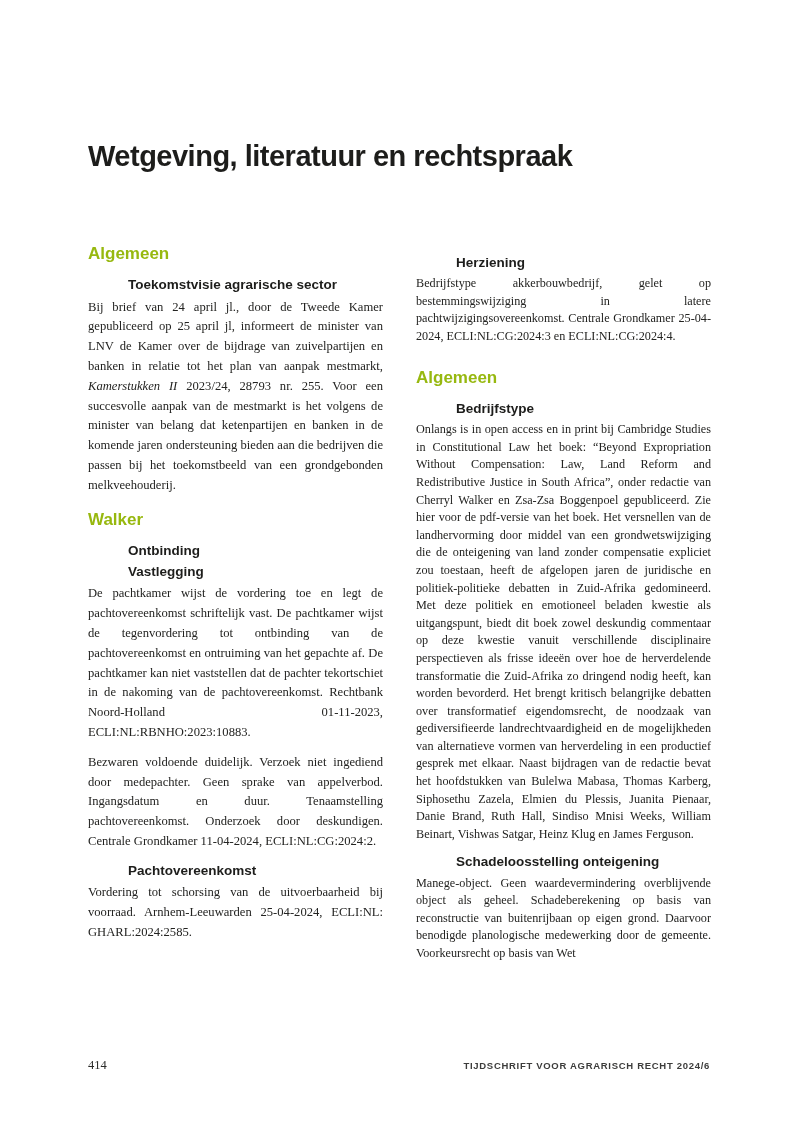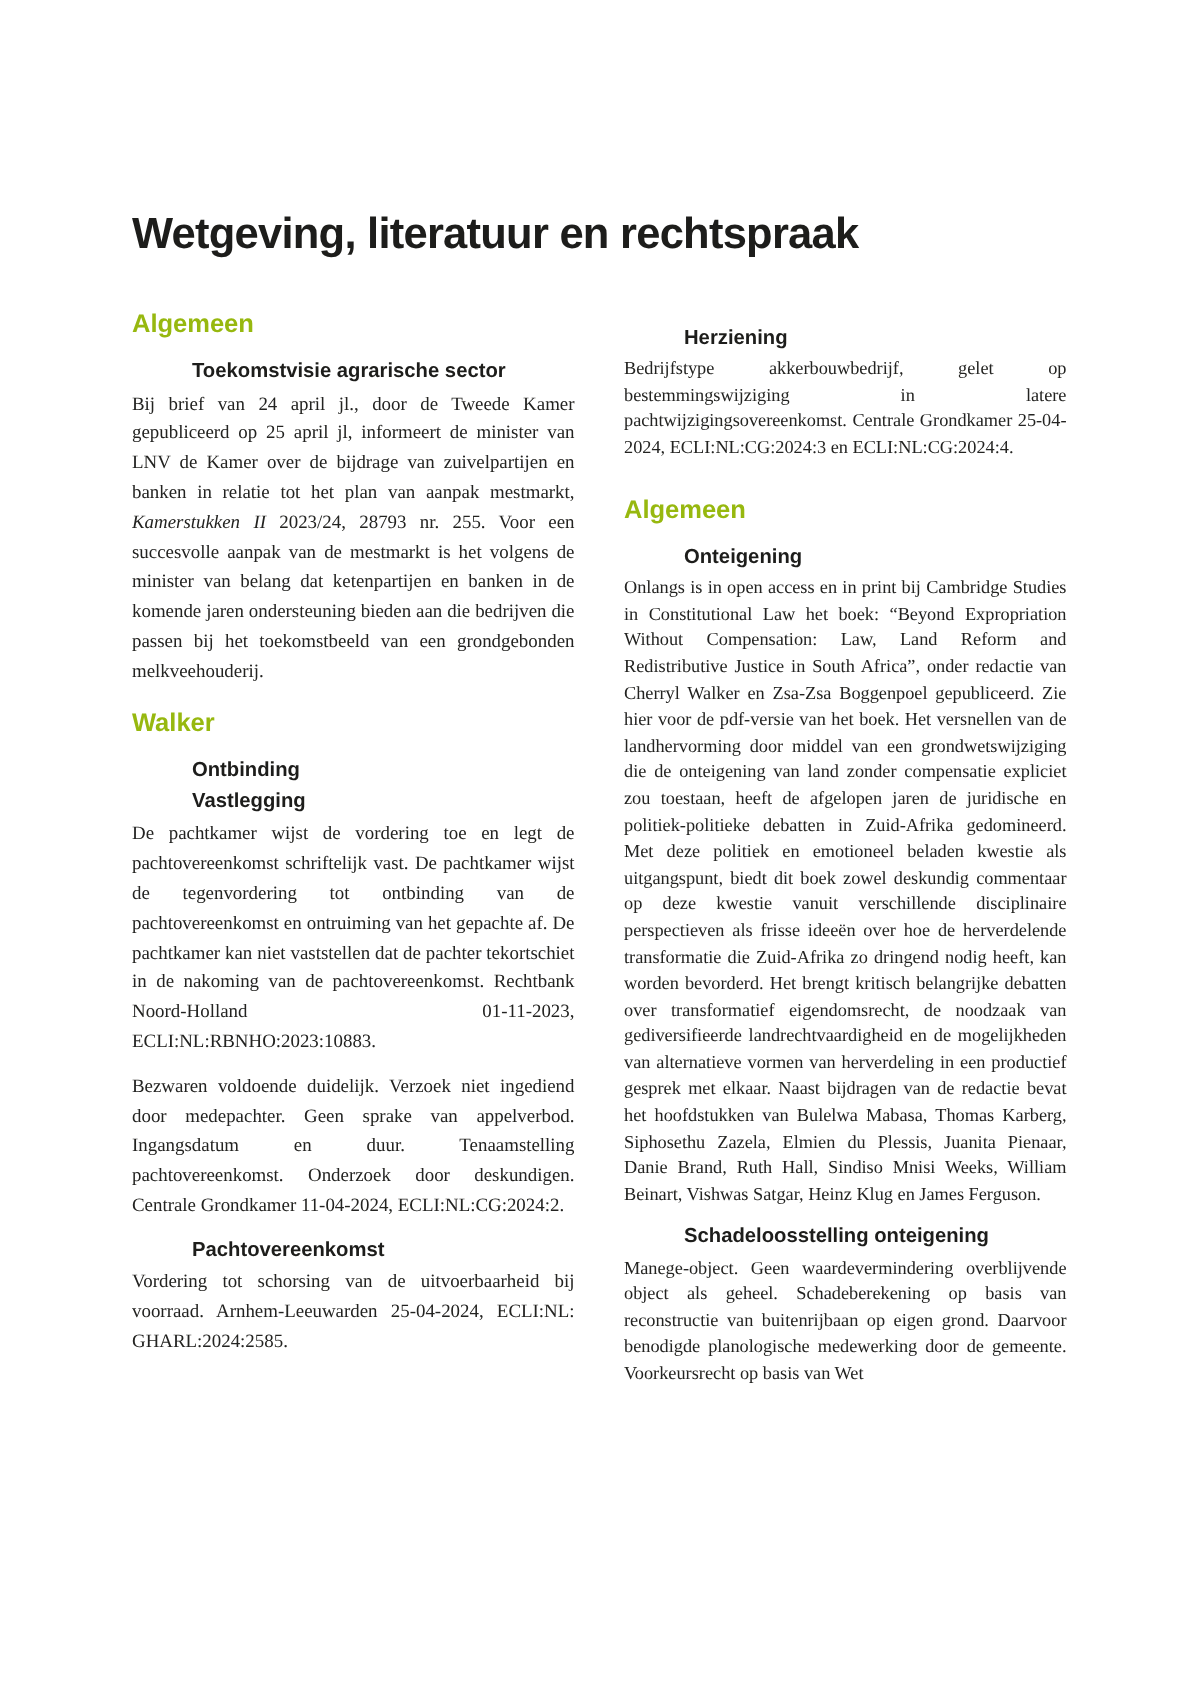--- a/index.html
+++ b/index.html
@@ -29,21 +29,21 @@
   .cols {
     position: absolute;
     left: 88px;
     top: 206px;
     width: 624px;
     height: 846px;
     display: flex;
     gap: 33px;
     overflow: hidden;
   }
-  .col { width: 295px; }
+  .col { width: 295px; margin-top: 38px; }
   .col-right { padding-top: 10px; }
 
   h2.section-heading {
     font-family: "Liberation Sans", sans-serif;
     font-weight: 700;
     font-size: 17px;
     line-height: 1.2;
     margin: 0 0 12px 0;
     color: #97b80f;
   }
@@ -138,26 +138,30 @@
     <div class="col col-right">
 
       <section class="entry">
         <h3 class="entry-title">Herziening</h3>
         <p class="entry-body">Bedrijfstype akkerbouwbedrijf, gelet op bestemmingswijziging in latere pachtwijzigingsovereenkomst. Centrale Grondkamer 25-04-2024, ECLI:NL:CG:2024:3 en ECLI:NL:CG:2024:4.</p>
       </section>
 
       <h2 class="section-heading spaced-lg">Algemeen</h2>
 
       <section class="entry">
-        <h3 class="entry-title">Onteigening</h3>
+        <h3 class="entry-title">Bedrijfstype</h3>
         <p class="entry-body">Onlangs is in open access en in print bij Cambridge Studies in Constitutional Law het boek: “Beyond Expropriation Without Compensation: Law, Land Reform and Redistributive Justice in South Africa”, onder redactie van Cherryl Walker en Zsa-Zsa Boggenpoel gepubliceerd. Zie hier voor de pdf-versie van het boek. Het versnellen van de landhervorming door middel van een grondwetswijziging die de onteigening van land zonder compensatie expliciet zou toestaan, heeft de afgelopen jaren de juridische en politiek-politieke debatten in Zuid-Afrika gedomineerd. Met deze politiek en emotioneel beladen kwestie als uitgangspunt, biedt dit boek zowel deskundig commentaar op deze kwestie vanuit verschillende disciplinaire perspectieven als frisse ideeën over hoe de herverdelende transformatie die Zuid-Afrika zo dringend nodig heeft, kan worden bevorderd. Het brengt kritisch belangrijke debatten over transformatief eigendomsrecht, de noodzaak van gediversifieerde landrechtvaardigheid en de mogelijkheden van alternatieve vormen van herverdeling in een productief gesprek met elkaar. Naast bijdragen van de redactie bevat het hoofdstukken van Bulelwa Mabasa, Thomas Karberg, Siphosethu Zazela, Elmien du Plessis, Juanita Pienaar, Danie Brand, Ruth Hall, Sindiso Mnisi Weeks, William Beinart, Vishwas Satgar, Heinz Klug en James Ferguson.</p>
       </section>
 
       <section class="entry">
         <h3 class="entry-title">Schadeloosstelling onteigening</h3>
         <p class="entry-body">Manege-object. Geen waardevermindering overblijvende object als geheel. Schadeberekening op basis van reconstructie van buitenrijbaan op eigen grond. Daarvoor benodigde planologische medewerking door de gemeente. Voorkeursrecht op basis van Wet</p>
       </section>
 
     </div>
   </div>
 
+  <div class="footer">
+    <span class="page-number">414</span>
+    <span class="journal-name">TIJDSCHRIFT VOOR AGRARISCH RECHT 2024/6</span>
+  </div>
 
 </div>
 
 </body></html>

